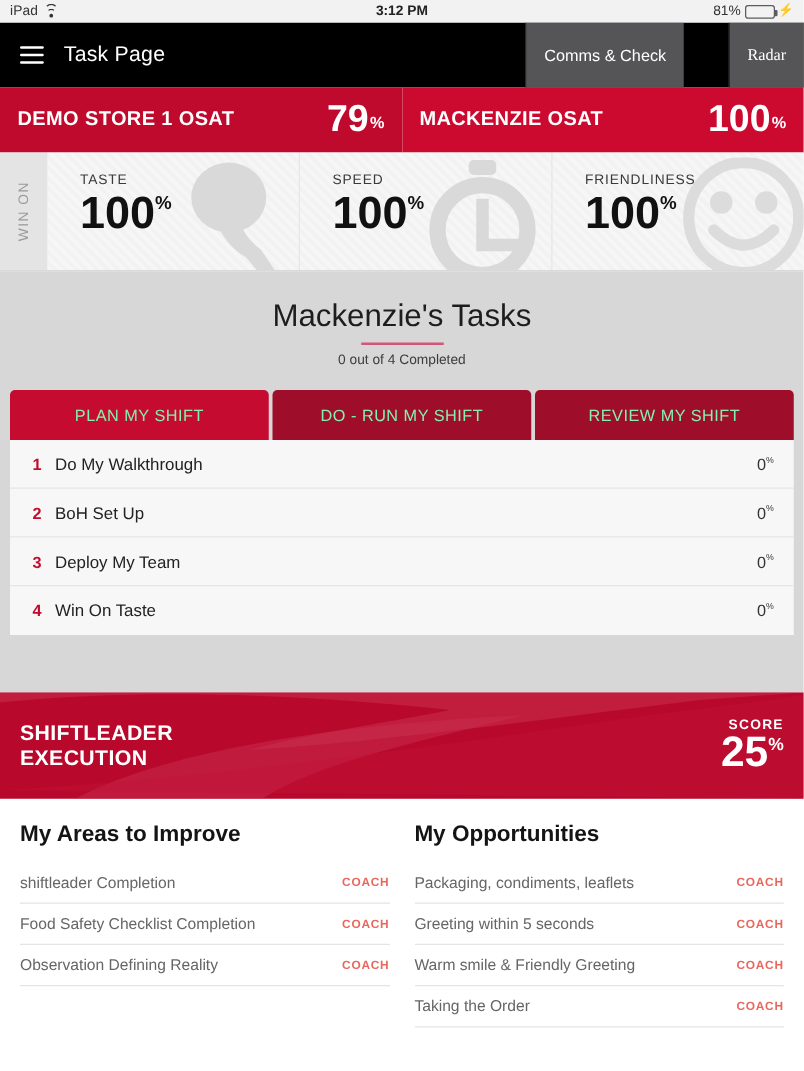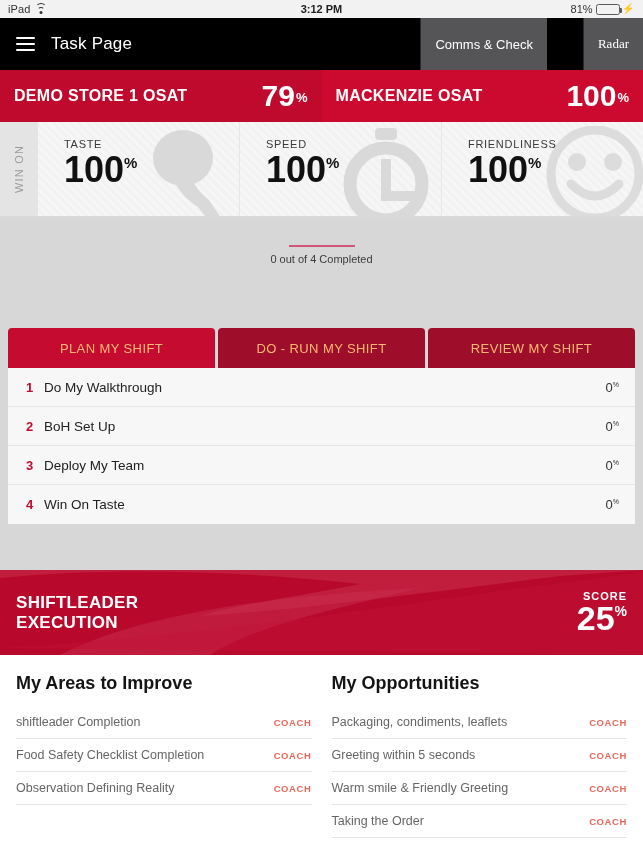--- a/index.html
+++ b/index.html
@@ -120,23 +120,23 @@
   .tasks-title {
     text-align:center; font-size:25px; color:#1d1d1d; font-weight:500;
   }
   .tasks-underline {
     width:66px; height:2px; background:#d2567a; margin: 6px auto 6px;
   }
   .tasks-sub { text-align:center; font-size:11px; color:#3c3c3c; }
 
   .tabs { display:flex; gap:3px; padding: 18px 8px 0; }
   .tab {
-    flex:1; text-align:center; color:#fdba74; font-size:13px;
+    flex:1; text-align:center; color:#86efac; font-size:13px;
     letter-spacing:.4px; padding: 13px 4px 12px;
-    border-radius: 4px 4px 0 0; cursor:pointer;margin-top:45px;
+    border-radius: 4px 4px 0 0; cursor:pointer;
   }
   .tab.active { background:#c50b30; }
   .tab.inactive { background:#9e0d2a; }
 
   .task-list { background:#f7f7f7; margin: 0 8px; }
   .task-row {
     display:flex; align-items:center; height:39px;
     padding: 0 16px 0 18px;
     border-bottom:1px solid #e6e6e6; cursor:pointer;
   }
@@ -280,20 +280,21 @@
           <circle cx="74" cy="36" r="9" fill="#dcdcdc"></circle>
           <path d="M32 58 Q56 82 80 58" fill="none" stroke="#dcdcdc" stroke-width="9" stroke-linecap="round"></path>
         </svg>
       </div>
     </div>
 
   </div>
 </div>
 
 <div class="tasks-section">
+  <div class="tasks-title">Mackenzie's Tasks</div>
   <div class="tasks-underline"></div>
   <div class="tasks-sub">0 out of 4 Completed</div>
 
   <div class="tabs">
     <div class="tab active">PLAN MY SHIFT</div>
     <div class="tab inactive">DO - RUN MY SHIFT</div>
     <div class="tab inactive">REVIEW MY SHIFT</div>
   </div>
 
   <div class="task-list">

